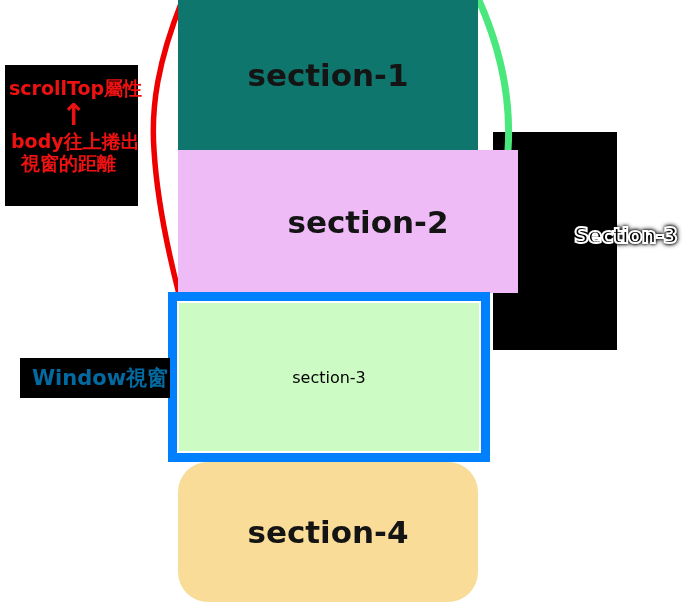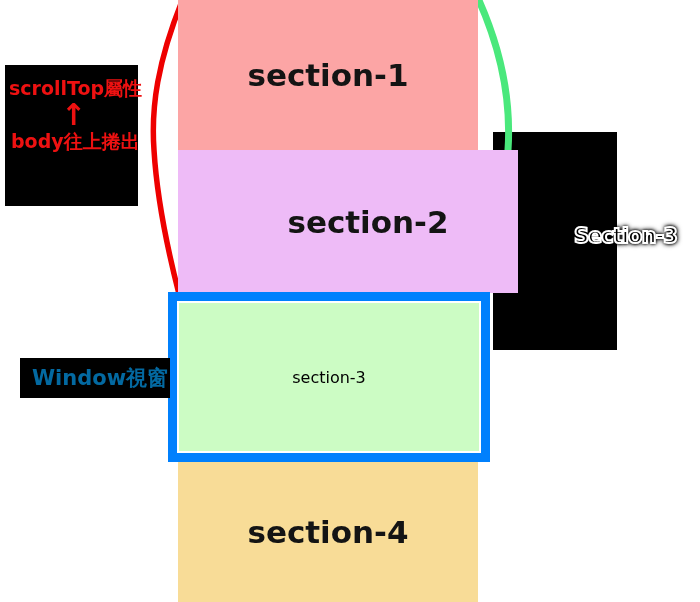--- a/index.html
+++ b/index.html
@@ -34,21 +34,21 @@
   .arc-layer{position:absolute;left:0;top:0;width:700px;height:602px;z-index:2;}
 
   
   .section{
     position:absolute;left:178px;width:300px;display:flex;
     align-items:center;justify-content:center;z-index:3;
   }
   .section .lbl{font-size:31px;font-weight:bold;color:#141414;letter-spacing:0px;}
   .sec1{top:0;height:150px;}
   .sec2{top:150px;height:143px;padding-left:40px;}
-  .sec4{top:462px;height:140px;}
+  .sec4{top:462px;height:140px;border-radius:30px;}
 
   
   .viewport{
     position:absolute;left:168px;top:292px;width:322px;height:170px;
     box-sizing:border-box;border:9px solid #0080fd;background:#fff;
     z-index:4;padding:2px;
   }
   .sec3{
     width:100%;height:100%;display:flex;align-items:center;justify-content:center;
   }
@@ -63,30 +63,31 @@
 </style>
 </head>
 <body>
 
 <div class="canvas">
 
   <div class="left-callout" style="color: rgb(238, 17, 17);">
     <div class="l1">scrollTop屬性</div>
     <div class="arrow">↑</div>
     <div class="l2">body往上捲出</div>
+    <div class="l3">視窗的距離</div>
   </div>
 
   <div class="right-callout"></div>
 
   <svg class="arc-layer" width="700" height="602" viewBox="0 0 700 602">
     <path d="M184,-4 C157,62 151,108 154,150 C157,200 169,255 179,294" fill="none" stroke="#ee0000" stroke-width="5.5" stroke-linecap="round" style="stroke: rgb(238, 0, 0);"></path>
     <path d="M477,-4 C504,55 511,105 508,150 C506,205 491,262 480,298" fill="none" stroke="#4ae87c" stroke-width="7" stroke-linecap="round" style="stroke: rgb(74, 232, 124);"></path>
   </svg>
 
-  <div class="section sec1" style="background-color: #fca5a5;">
+  <div class="section sec1" style="background-color: #0f766e;">
     <span class="lbl">section-1</span>
   </div>
   <div class="section sec2" style="background-color: rgb(238, 187, 247);">
     <span class="lbl">section-2</span>
   </div>
   <div class="section sec4" style="background-color: rgb(248, 220, 151);">
     <span class="lbl">section-4</span>
   </div>
 
   <div class="viewport" style="border-color: rgb(0, 128, 253);">

